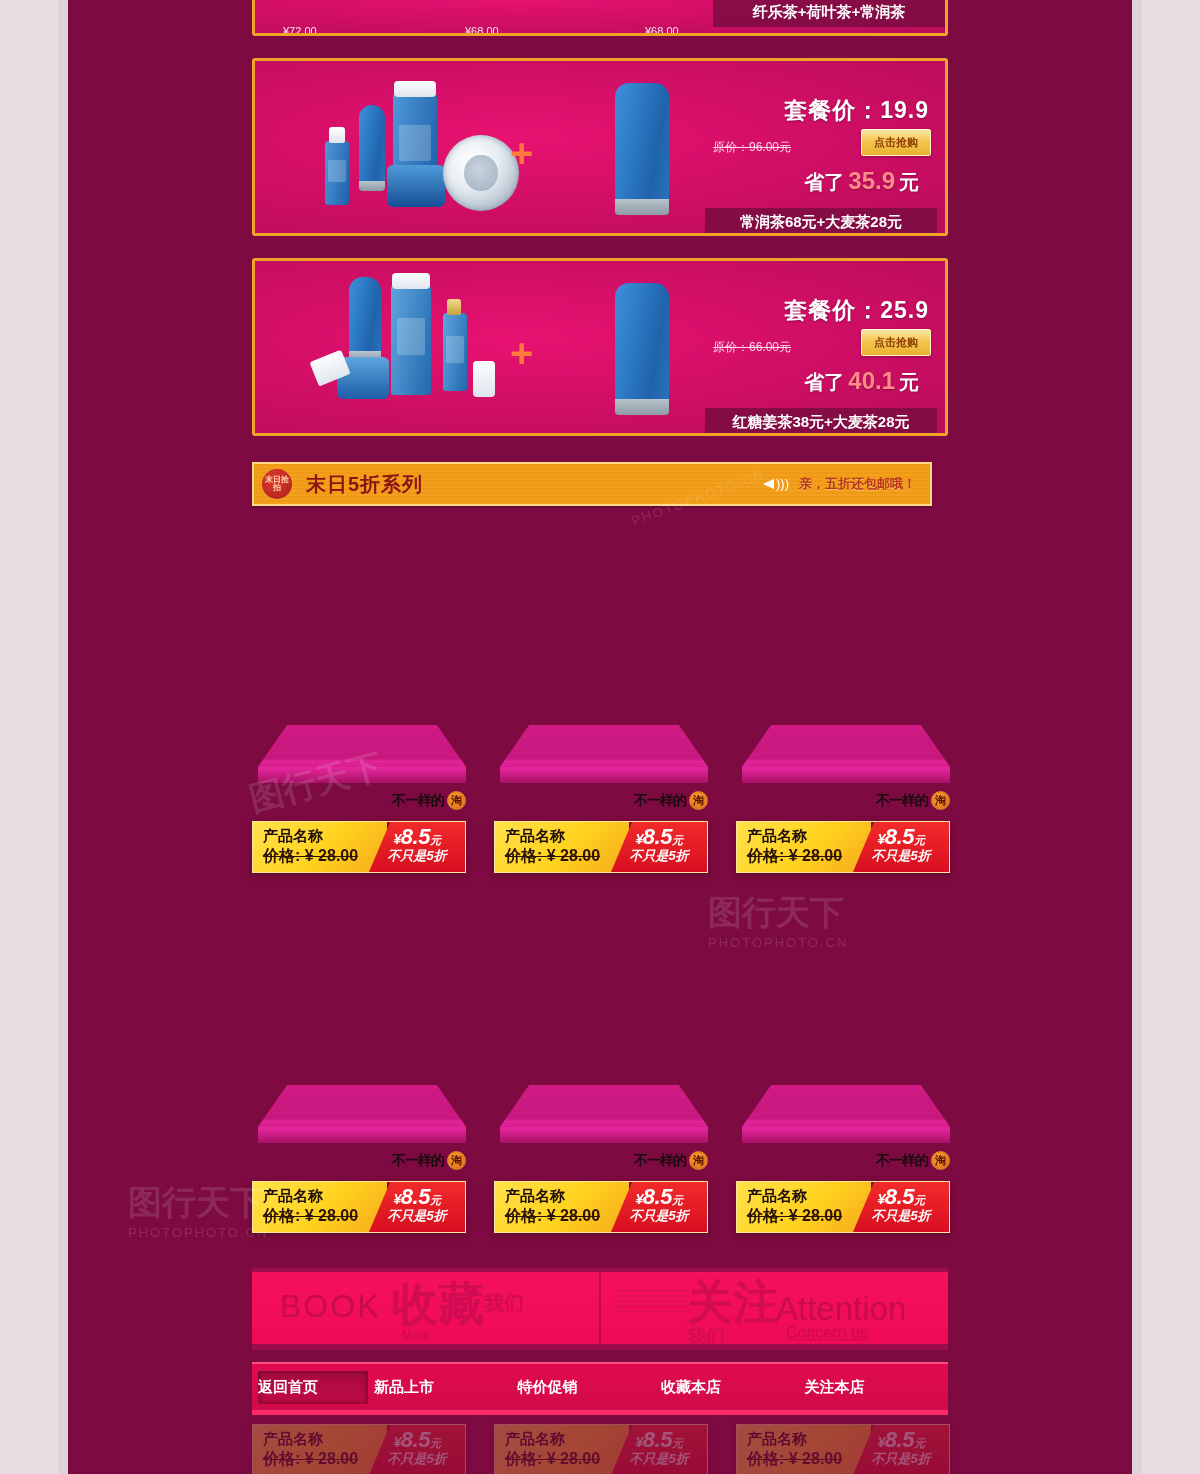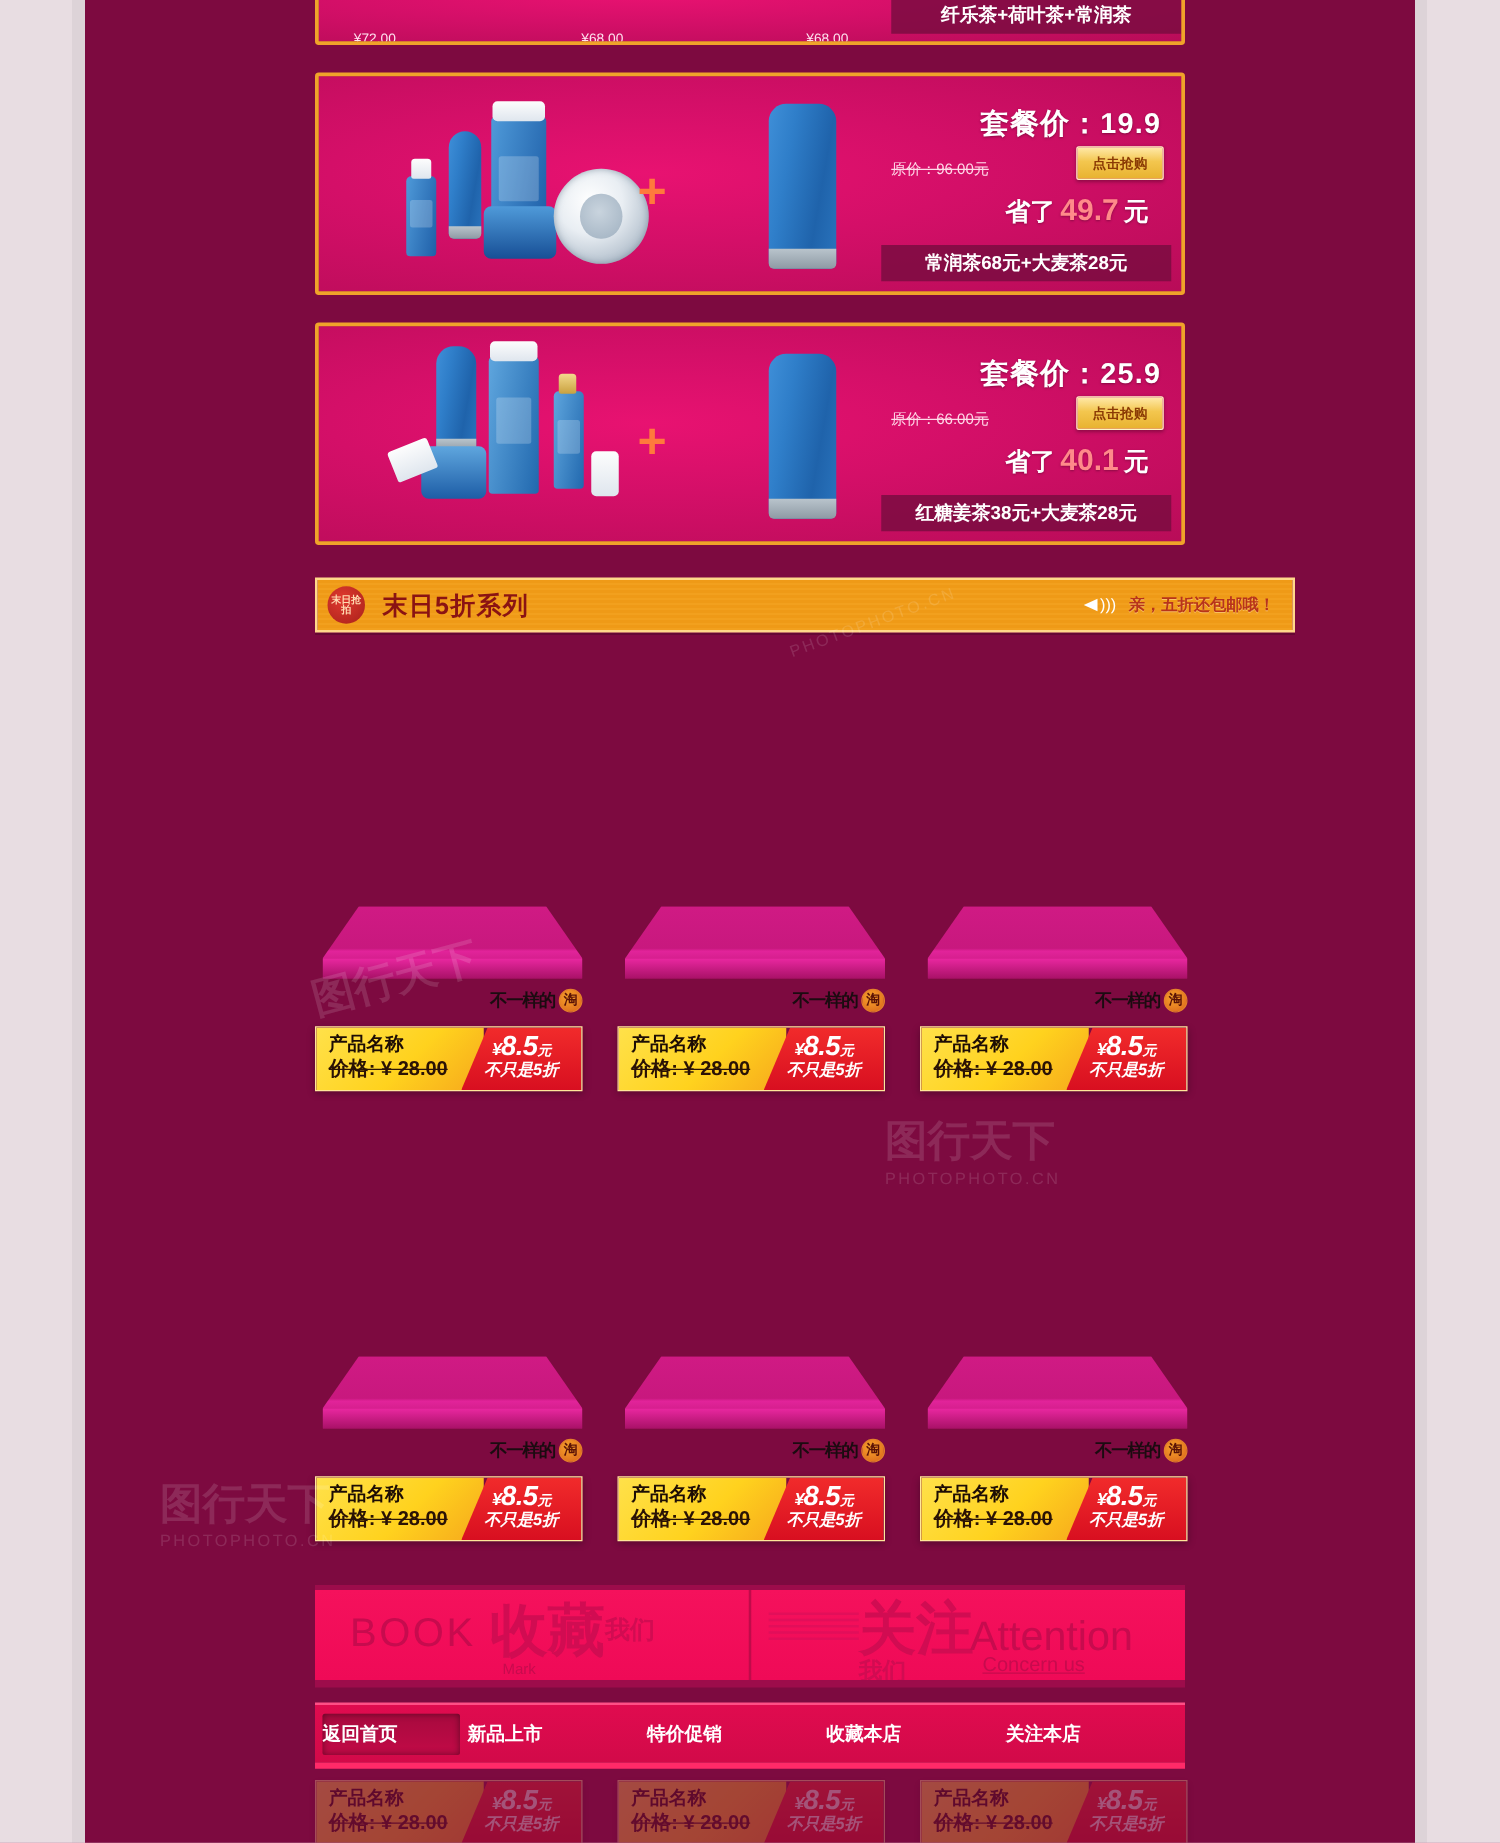--- a/index.html
+++ b/index.html
@@ -57,21 +57,21 @@
   .disc {
     position:absolute; border-radius:50%;
     background: radial-gradient(circle at 38% 34%,#ffffff 0%,#e9eef3 38%,#b9c5d1 72%,#97a6b4 100%);
     box-shadow: inset 0 0 6px rgba(90,110,130,.55);
   }
   .disc::after{
     content:""; position:absolute; left:28%; top:26%; width:44%; height:48%;
     border-radius:50%; background: radial-gradient(circle at 45% 40%,#c9d4de,#9fb0c0);
   }
   
-  .price-col { position: absolute; right: 8px; top: 0; width: 232px; height: 100%; color: #fff; }
+  .price-col { position: absolute; right: 8px; top: 12px; width: 232px; height: 100%; color: #fff; }
   .combo-price {
     position: absolute; top: 22px; right: 8px;
     font-size: 23px; font-weight: bold; letter-spacing: 1px;
     text-shadow: 0 1px 2px rgba(0,0,0,.35);
     white-space: nowrap;
   }
   .orig-price {
     position: absolute; top: 66px; left: 8px;
     font-size: 12px; color: #ffd9e8; text-decoration: line-through;
     white-space: nowrap;
@@ -94,21 +94,21 @@
     position: absolute; bottom: 8px; right: 0; left: 0;
     background: rgba(119,12,63,.82);
     color: #fff; font-size: 15px; font-weight: bold;
     text-align: center; padding: 5px 6px; white-space: nowrap;
   }
   .top-prices { position:absolute; bottom:8px; left:0; right:0; font-size:11px; color:#ffe3ef; }
   .top-prices span { position:absolute; }
 
   
   .orange-banner {
-    position: absolute; left: 184px; top: 462px; width: 784px; height: 44px;
+    position: absolute; left: 184px; top: 462px; width: 680px; height: 44px;
     border: 2px solid #ffd98a;
     background: repeating-linear-gradient(0deg,#f2a01e 0 2px,#ef9a17 2px 4px);
     box-shadow: 0 2px 0 rgba(0,0,0,.18);
     display: flex; align-items: center;
   }
   .seal {
     width: 30px; height: 30px; margin-left: 8px; border-radius: 50%;
     background: radial-gradient(circle at 40% 35%, #e03a2f, #a8201a);
     color: #ffd9b0; font-size: 8px; font-weight: bold;
     display: flex; align-items: center; justify-content: center;
@@ -284,21 +284,21 @@
       <div class="tube" style="left:30px;top:22px;width:54px;height:132px;"></div>
     </div>
 
     <div class="price-col">
       <div class="combo-price">
         <span>套餐价：</span><span>19.9</span>
       </div>
       <div class="orig-price">原价：96.00元</div>
       <div class="buy-btn">点击抢购</div>
       <div class="saved">
-        <span>省了</span><span class="amt">49.7</span><span>元</span>
+        <span>省了</span><span class="amt">35.9</span><span>元</span>
       </div>
       <div class="gift-bar">常润茶68元+大麦茶28元</div>
     </div>
   </div>
 
   <div class="bundle bundle-b">
     <div class="prod-group" style="left:40px;width:230px;">
       <div class="tube" style="left:54px;top:16px;width:32px;height:84px;"></div>
       <div class="btl" style="left:96px;top:24px;width:40px;height:110px;background:linear-gradient(100deg,#5fa6de,#2168ae);"></div>
       <div class="cap" style="left:97px;top:12px;width:38px;height:16px;border-radius:4px;"></div>

